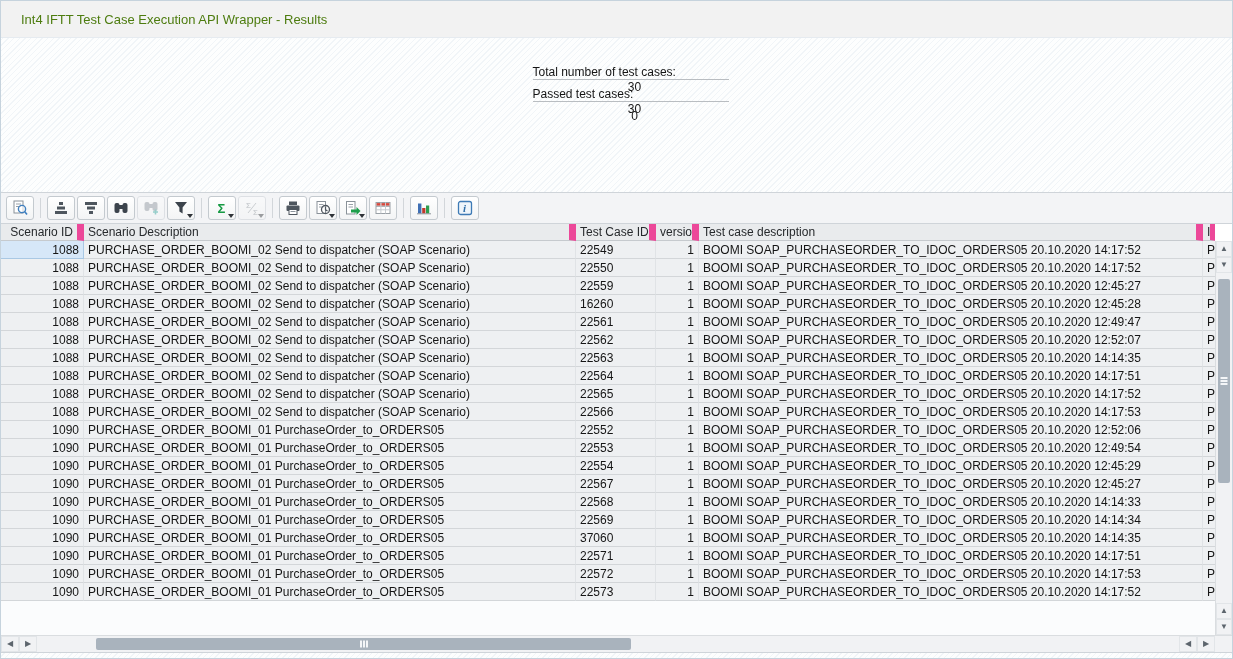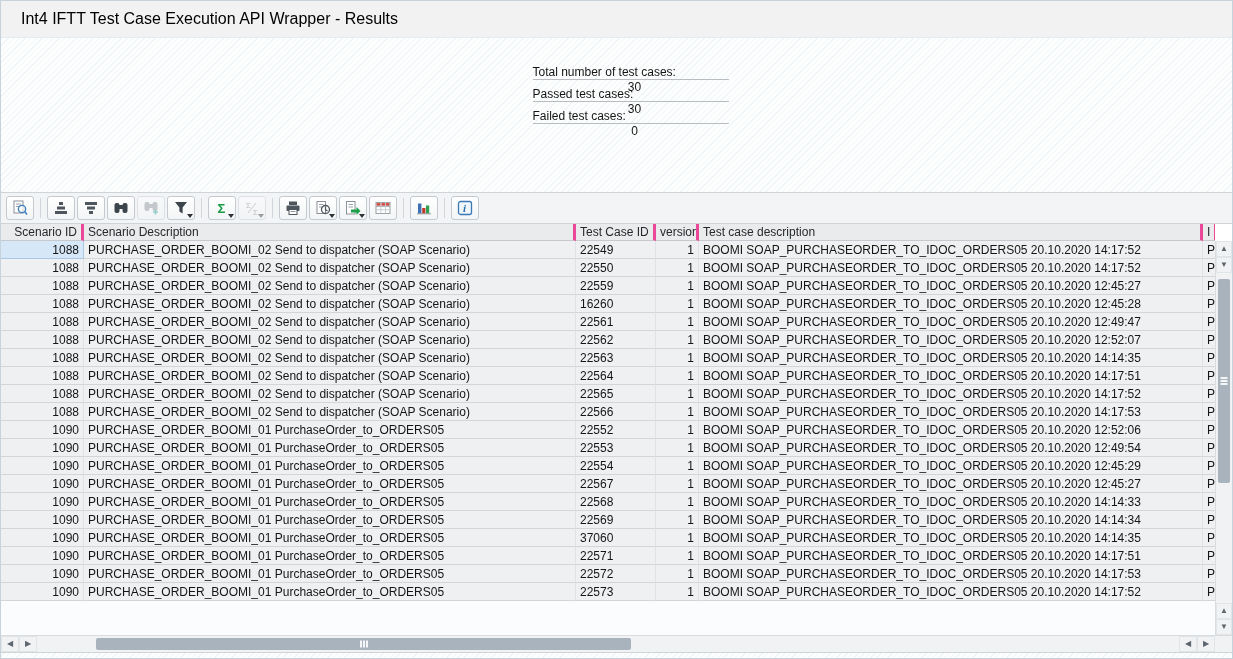--- a/index.html
+++ b/index.html
@@ -13,21 +13,21 @@
     position: relative; width:1233px; height:659px;
     border: 1px solid #c6d3dd;
     background:
       repeating-linear-gradient(135deg, #fdfefe 0px, #fdfefe 3px, #f1f5f8 3px, #f1f5f8 4px);
   }
   
   .titlebar {
     height:37px; background:#f2f2f2; border-bottom:1px solid #e6ebf0;
     display:flex; align-items:center; padding-left:20px;
   }
-  .titlebar .title { font-size:16px; color:#000000; }
+  .titlebar .title { font-size:13px; color:#4d7c0f; }
   
   .stats { padding:27px 0 0 28px; }
   .stat-row { display:flex; align-items:center; height:22px;flex-direction:column; }
   .stat-label {
     width:196px; height:21px; display:flex; align-items:center;
     border-bottom:1px solid #b9bdc1;
   }
   .stat-value { margin-left:8px; white-space:nowrap; }
   
   .panel {
@@ -54,21 +54,21 @@
   .icon { display:flex; width:16px; height:16px; }
   
   .grid {
     position:absolute; top:31px; left:0; right:17px; bottom:17px;
     overflow:hidden; background:#fbfcfd;
   }
   table { border-collapse:separate; border-spacing:0; table-layout:fixed; width:1216px; }
   th {
     height:17px; background:#e9ebed; font-weight:normal; text-align:left;
     padding:0 4px; font-size:12px; white-space:nowrap; overflow:hidden;
-    border-right:3px solid #ec4899; border-bottom:1px solid #c6cace; color:#26292c;
+    border-right:7px solid #ec4899; border-bottom:1px solid #c6cace; color:#26292c;
   }
   td {
     height:18px; background:#eef0f2; padding:0 4px; font-size:12px;
     white-space:nowrap; overflow:hidden;
     border-right:1px solid #e0e3e6; border-bottom:1px solid #d3d6d9;
   }
   .r { text-align:right; }
   .c { text-align:center; }
   td.sel { background:#d6e7f8; border-right:1px solid #a9c8e4; border-bottom:1px solid #a9c8e4; }
   
@@ -121,21 +121,20 @@
   <div class="stats" id="stats">
       <div class="stat-row">
         <span class="stat-label">Total number of test cases:</span>
         <span class="stat-value">30</span>
       </div>
       <div class="stat-row">
         <span class="stat-label">Passed test cases:</span>
         <span class="stat-value">30</span>
       </div>
       <div class="stat-row">
-        <span class="stat-label">Failed test cases:</span>
         <span class="stat-value">0</span>
       </div>
     </div>
 
   <div class="panel">
     <div class="toolbar" id="toolbar">
         <div class="tb-btn">
           <span class="icon">
             <svg viewBox="0 0 16 16">
               <rect x="2" y="1" width="9" height="12" fill="#fff" stroke="#8a9299"></rect>

